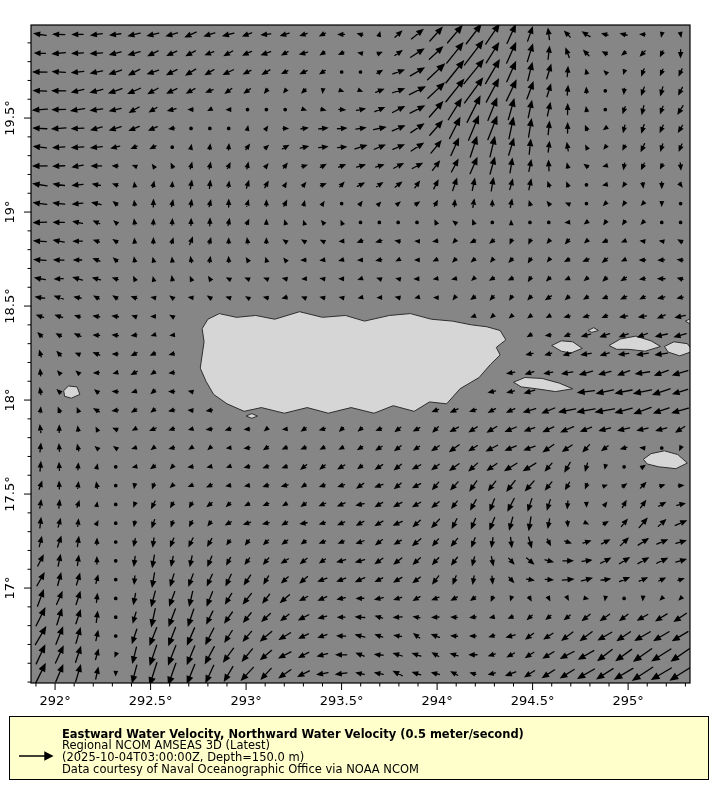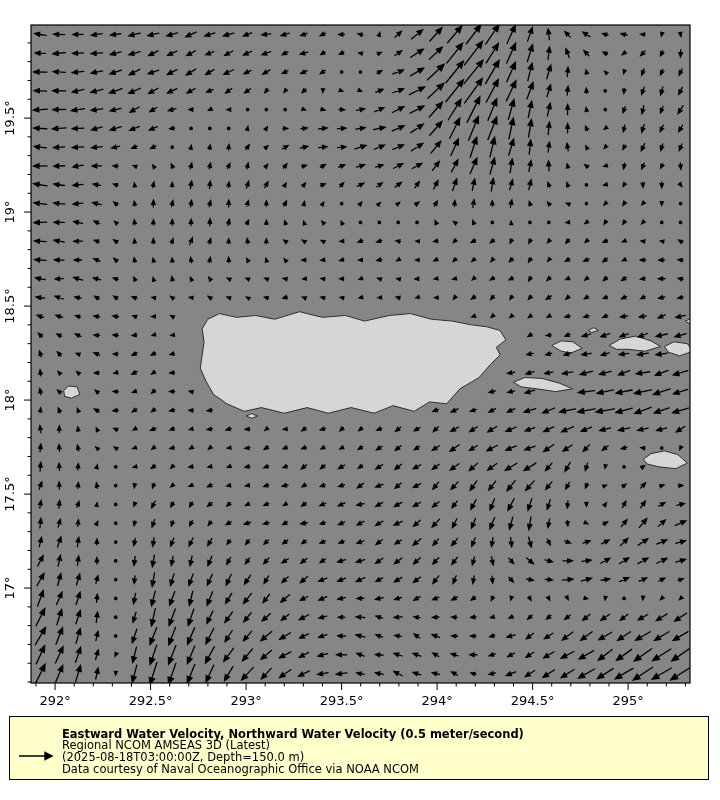--- a/index.html
+++ b/index.html
@@ -1258,17 +1258,17 @@
     </svg>
   <div class="legend" style="background: rgb(255, 255, 204);">
     <div class="legend-arrow-wrap">
       <svg width="36" height="10">
         <path d="M1,5 L28,5 M27,1.5 L34,5 L27,8.5 Z" fill="#000" stroke="#000" stroke-width="1.4"></path>
       </svg>
     </div>
     <div class="legend-text">
       <div class="l1">Eastward Water Velocity, Northward Water Velocity (0.5 meter/second)</div>
       <div class="l2">Regional NCOM AMSEAS 3D (Latest)</div>
-      <div class="l3">(2025-08-18T03:00:00Z, Depth=150.0 m)</div>
+      <div class="l3">(2025-10-04T03:00:00Z, Depth=150.0 m)</div>
       <div class="l4">Data courtesy of Naval Oceanographic Office via NOAA NCOM</div>
     </div>
   </div>
 </div>
 
 </body></html>

